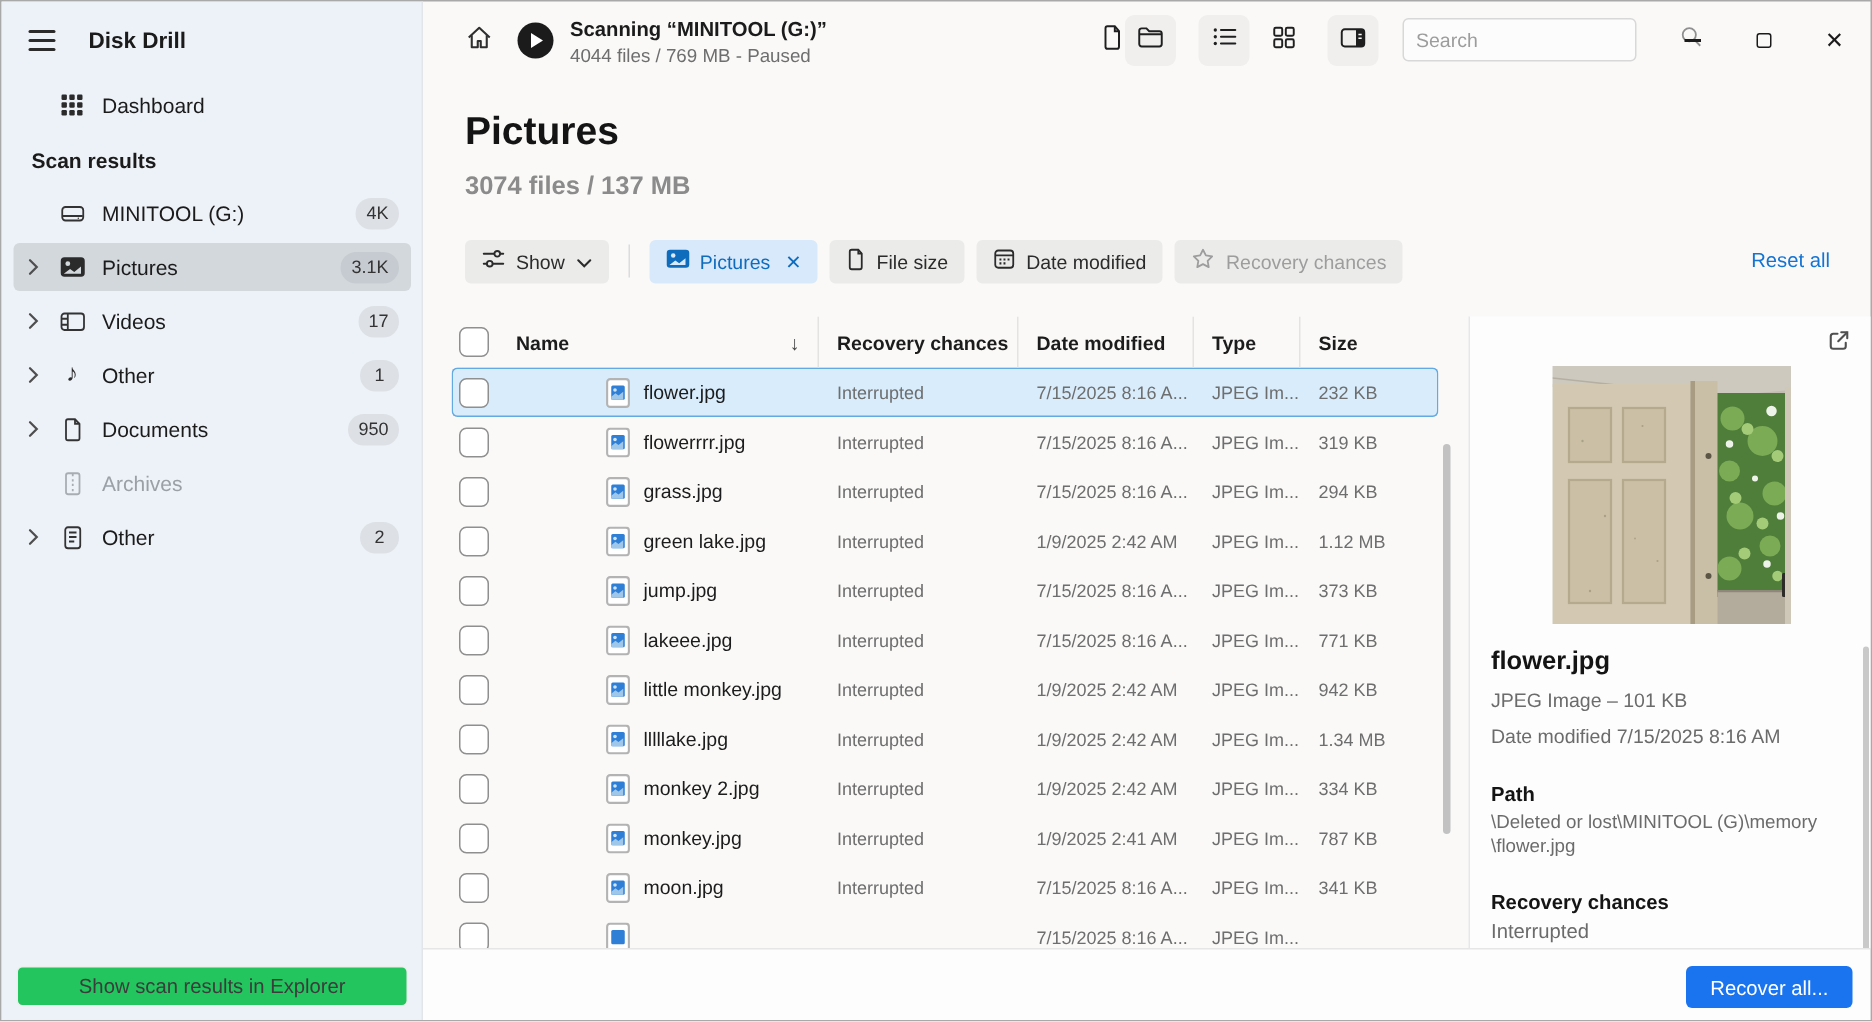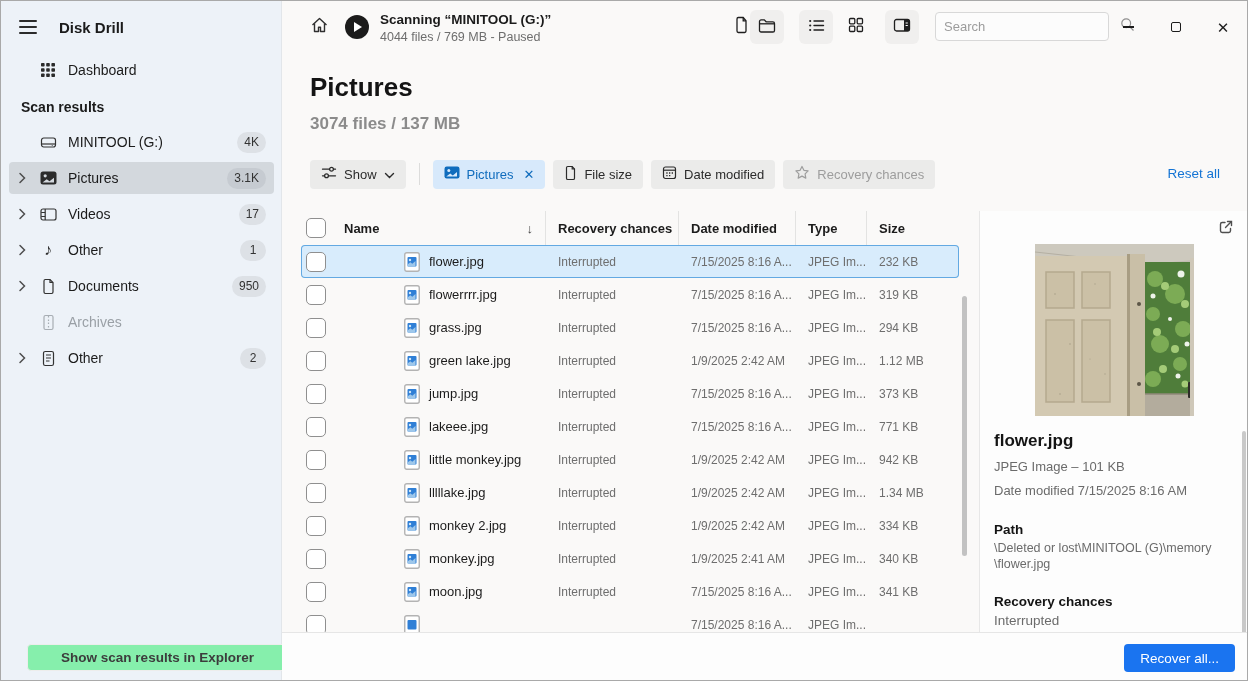--- a/index.html
+++ b/index.html
@@ -15,30 +15,30 @@
   .app-title { font-size:15px; font-weight:bold; color:#1b1b1b; }
   .sb-item { position:absolute; left:8px; width:265px; height:32px; display:flex; align-items:center; border-radius:4px; cursor:pointer; }
   .sb-item .chev { width:26px; display:flex; justify-content:center; align-items:center; flex-shrink:0; }
   .sb-item .sbicon { width:26px; display:flex; justify-content:center; align-items:center; flex-shrink:0; }
   .sb-item .lbl { font-size:14px; color:#1b1b1b; margin-left:7px; }
   .sb-item .badge { margin-left:auto; margin-right:8px; min-width:26px; height:21px; padding:0 7px; background:#dde1e6; border-radius:11px; font-size:12px; color:#333; display:flex; align-items:center; justify-content:center; }
   .sb-item.selected { background:#d3d8dd; }
   .sb-item.selected .badge { background:#c6cbd1; }
   .sb-item.disabled .lbl { color:#9aa0a6; }
   .sb-section { position:absolute; left:20px; font-size:14px; font-weight:bold; color:#1b1b1b; }
-  .sb-footer-btn { position:absolute; left:26px; top:643px; width:261px; height:27px; background:#86efac; border:1px solid #ededec; border-radius:4px; font-size:13.5px; color:#3c3c3c; display:flex; align-items:center; justify-content:center; cursor:pointer;font-weight:bold; }
+  .sb-footer-btn { position:absolute; left:10px; top:643px; width:261px; height:27px; background:#22c55e; border:1px solid #ededec; border-radius:4px; font-size:13.5px; color:#3c3c3c; display:flex; align-items:center; justify-content:center; cursor:pointer; }
 
   
   .tb-btn { position:absolute; display:flex; align-items:center; justify-content:center; border-radius:6px; cursor:pointer; }
   .tb-btn.active { background:#f0efee; }
   .play-btn { position:absolute; left:344px; top:14px; width:24px; height:24px; background:#1b1b1b; border-radius:50%; display:flex; align-items:center; justify-content:center; cursor:pointer; }
   .play-tri { width:0; height:0; border-style:solid; border-width:5px 0 5px 8px; border-color:transparent transparent transparent #ffffff; margin-left:2px; }
   .scan-title { position:absolute; left:379px; top:11px; font-size:13.5px; font-weight:bold; color:#1b1b1b; }
   .scan-sub { position:absolute; left:379px; top:29px; font-size:12.5px; color:#6e6e6e; }
-  .search-box { position:absolute; left:934px; top:11px; width:174px; height:29px; background:#fcfcfc; border:1px solid #d8d8d8; border-radius:4px; display:flex; align-items:center; padding:0 8px; }
+  .search-box { position:absolute; left:934px; top:11px; width:156px; height:29px; background:#fcfcfc; border:1px solid #d8d8d8; border-radius:4px; display:flex; align-items:center; padding:0 8px; }
   .search-box input { border:none; outline:none; background:transparent; flex:1; font-size:13px; color:#333; font-family:"Liberation Sans",sans-serif; }
   .search-box input::placeholder { color:#9c9c9c; }
   .winctl { position:absolute; top:11px; width:30px; height:30px; display:flex; align-items:center; justify-content:center; cursor:pointer; }
   .win-min-glyph { width:11px; height:1.5px; background:#1b1b1b; }
   .win-max-glyph { width:10px; height:10px; border:1.2px solid #1b1b1b; border-radius:2px; }
   .win-close-glyph { font-size:15px; color:#1b1b1b; line-height:1; }
 
   
   .page-title { position:absolute; left:309px; top:71px; font-size:26px; font-weight:600; color:#141414; }
   .page-subtitle { position:absolute; left:309px; top:113px; font-size:17px; font-weight:bold; color:#8b8b8b; }
@@ -591,21 +591,21 @@
               <rect x="3.5" y="5" width="9" height="9.5" rx="1" fill="#2f7fd6"></rect>
               <circle cx="6" cy="8" r="1.2" fill="#cfe6f8"></circle>
               <path d="M3.5 12.5l2.8-2.3 2 1.5 3.2-2.6v5.4h-8z" fill="#9ec7ea"></path>
             </svg>
           </span>
           <span class="name-txt">monkey.jpg</span>
         </div>
       <div class="c-rec gray-cell">Interrupted</div>
       <div class="c-date gray-cell">1/9/2025 2:41 AM</div>
       <div class="c-type gray-cell">JPEG Im...</div>
-      <div class="c-size gray-cell">340 KB</div>
+      <div class="c-size gray-cell">787 KB</div>
     </div>
 
     <div class="trow">
       <div class="c-check">
           <span class="cb"></span>
         </div>
       <div class="c-name">
           <span class="file-ico">
             <svg width="16" height="20" viewBox="0 0 16 20">
               <rect x="0.75" y="0.75" width="14.5" height="18.5" rx="2" fill="#fff" stroke="#b3b3b3" stroke-width="1.4"></rect>

